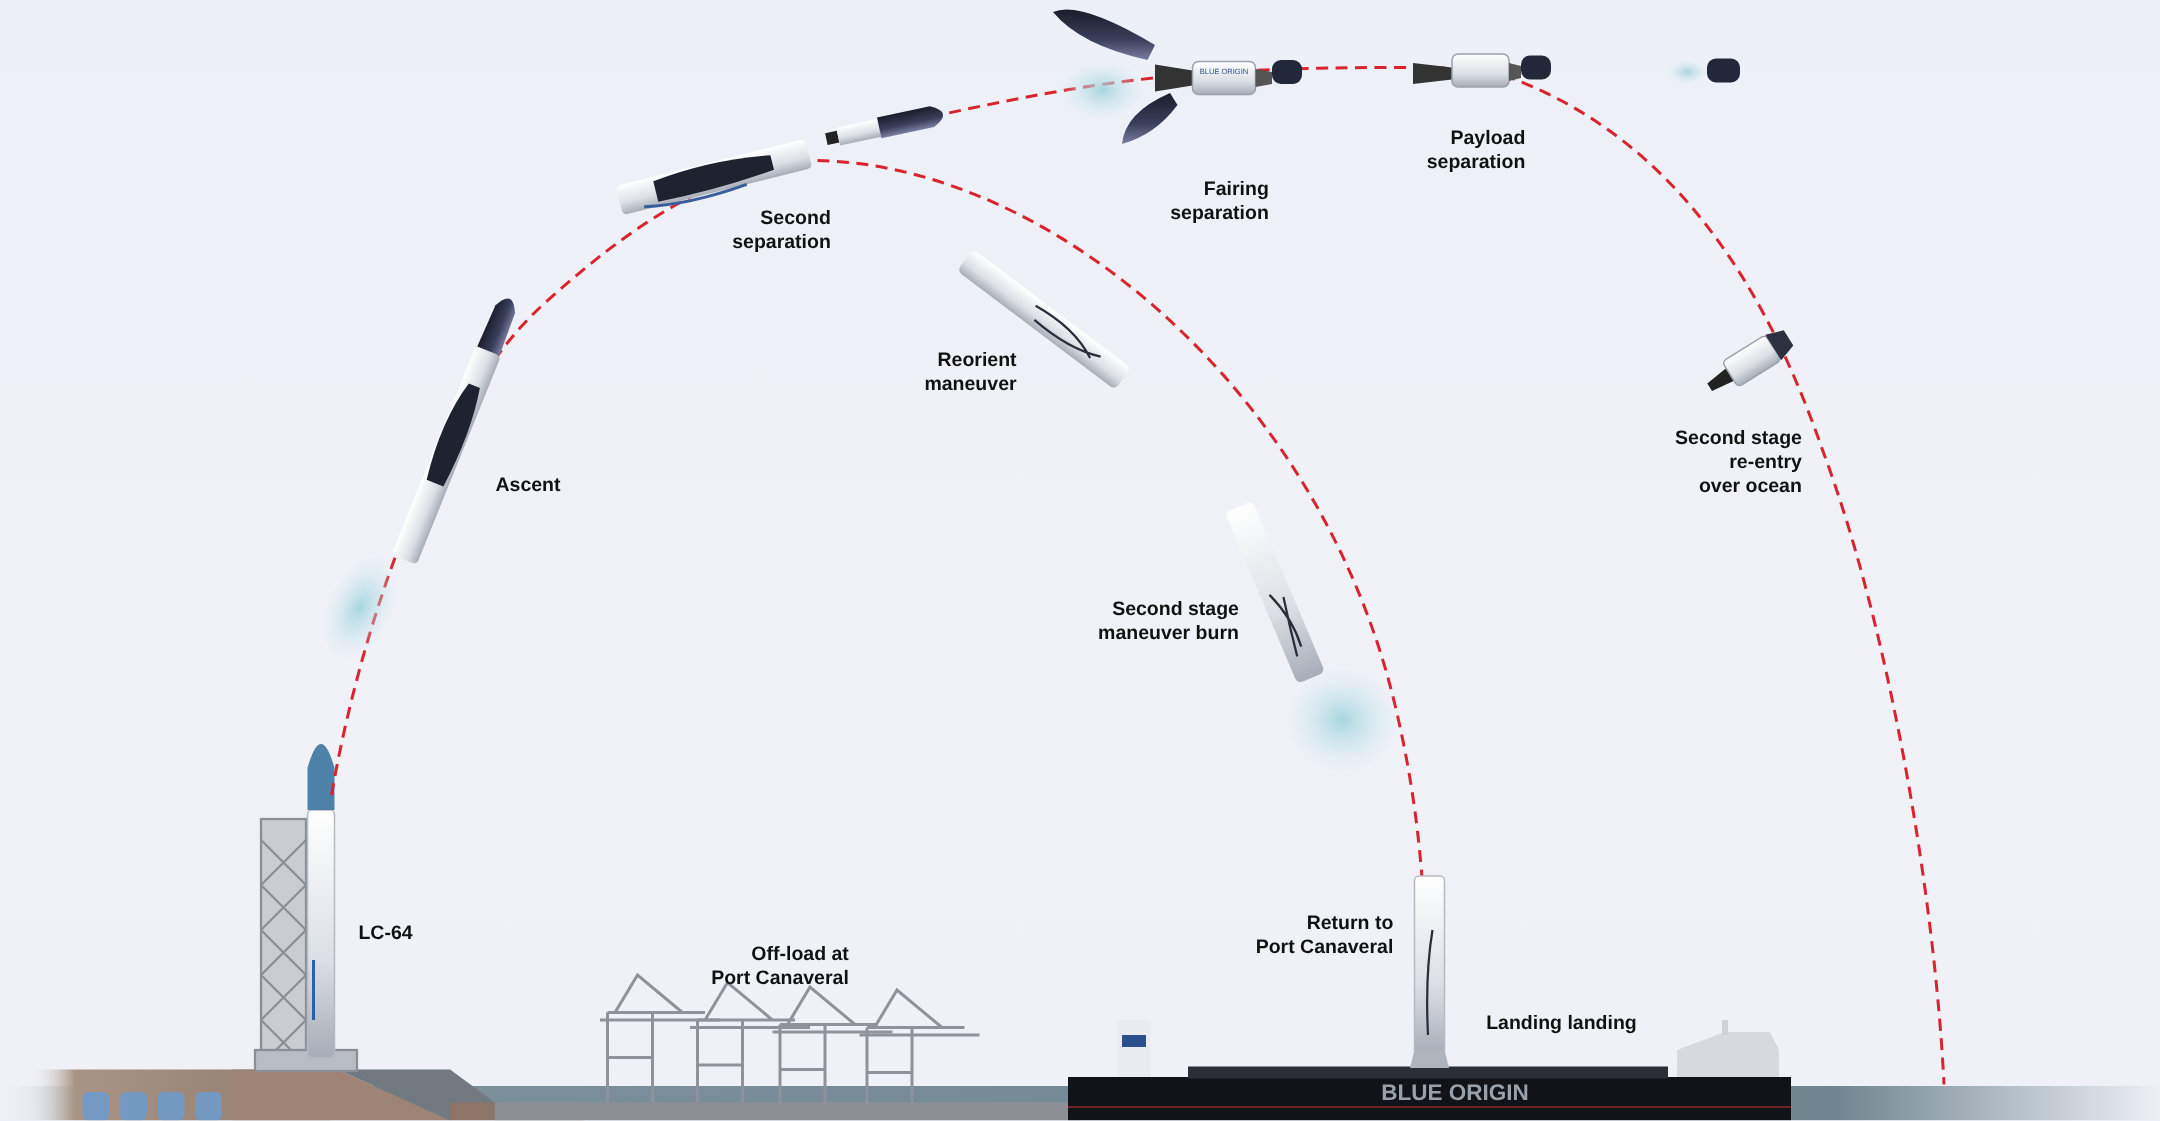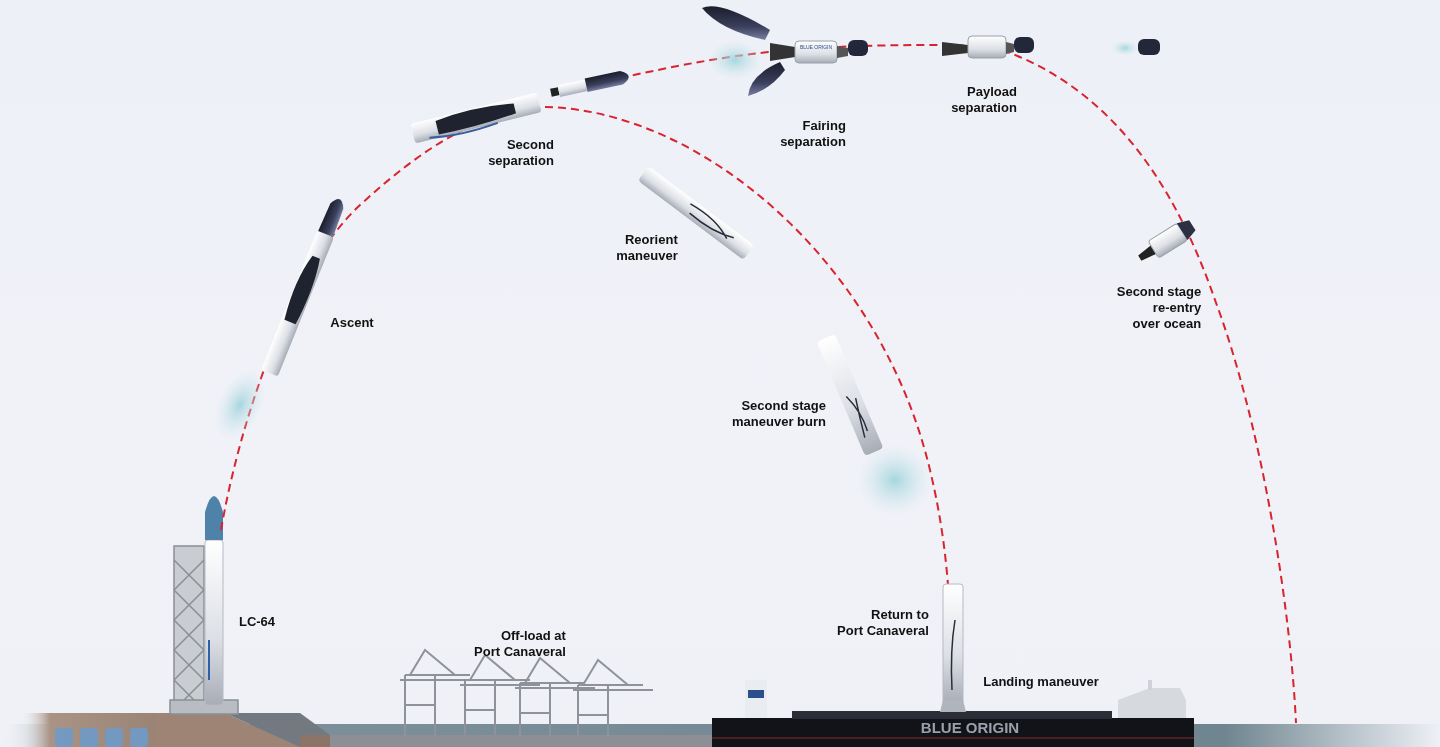--- a/index.html
+++ b/index.html
@@ -200,15 +200,15 @@
   </div>
   <div class="label" style="left:883px; top:607px;">
     <span>Return to</span>
     <span>Port Canaveral</span>
   </div>
   <div class="label" style="left:520px; top:628px;">
     <span>Off-load at</span>
     <span>Port Canaveral</span>
   </div>
   <div class="label" style="left:1041px; top:674px;">
-    <span>Landing maneuver</span>
+    <span>Landing landing</span>
   </div>
 </div>
 
 </body></html>

